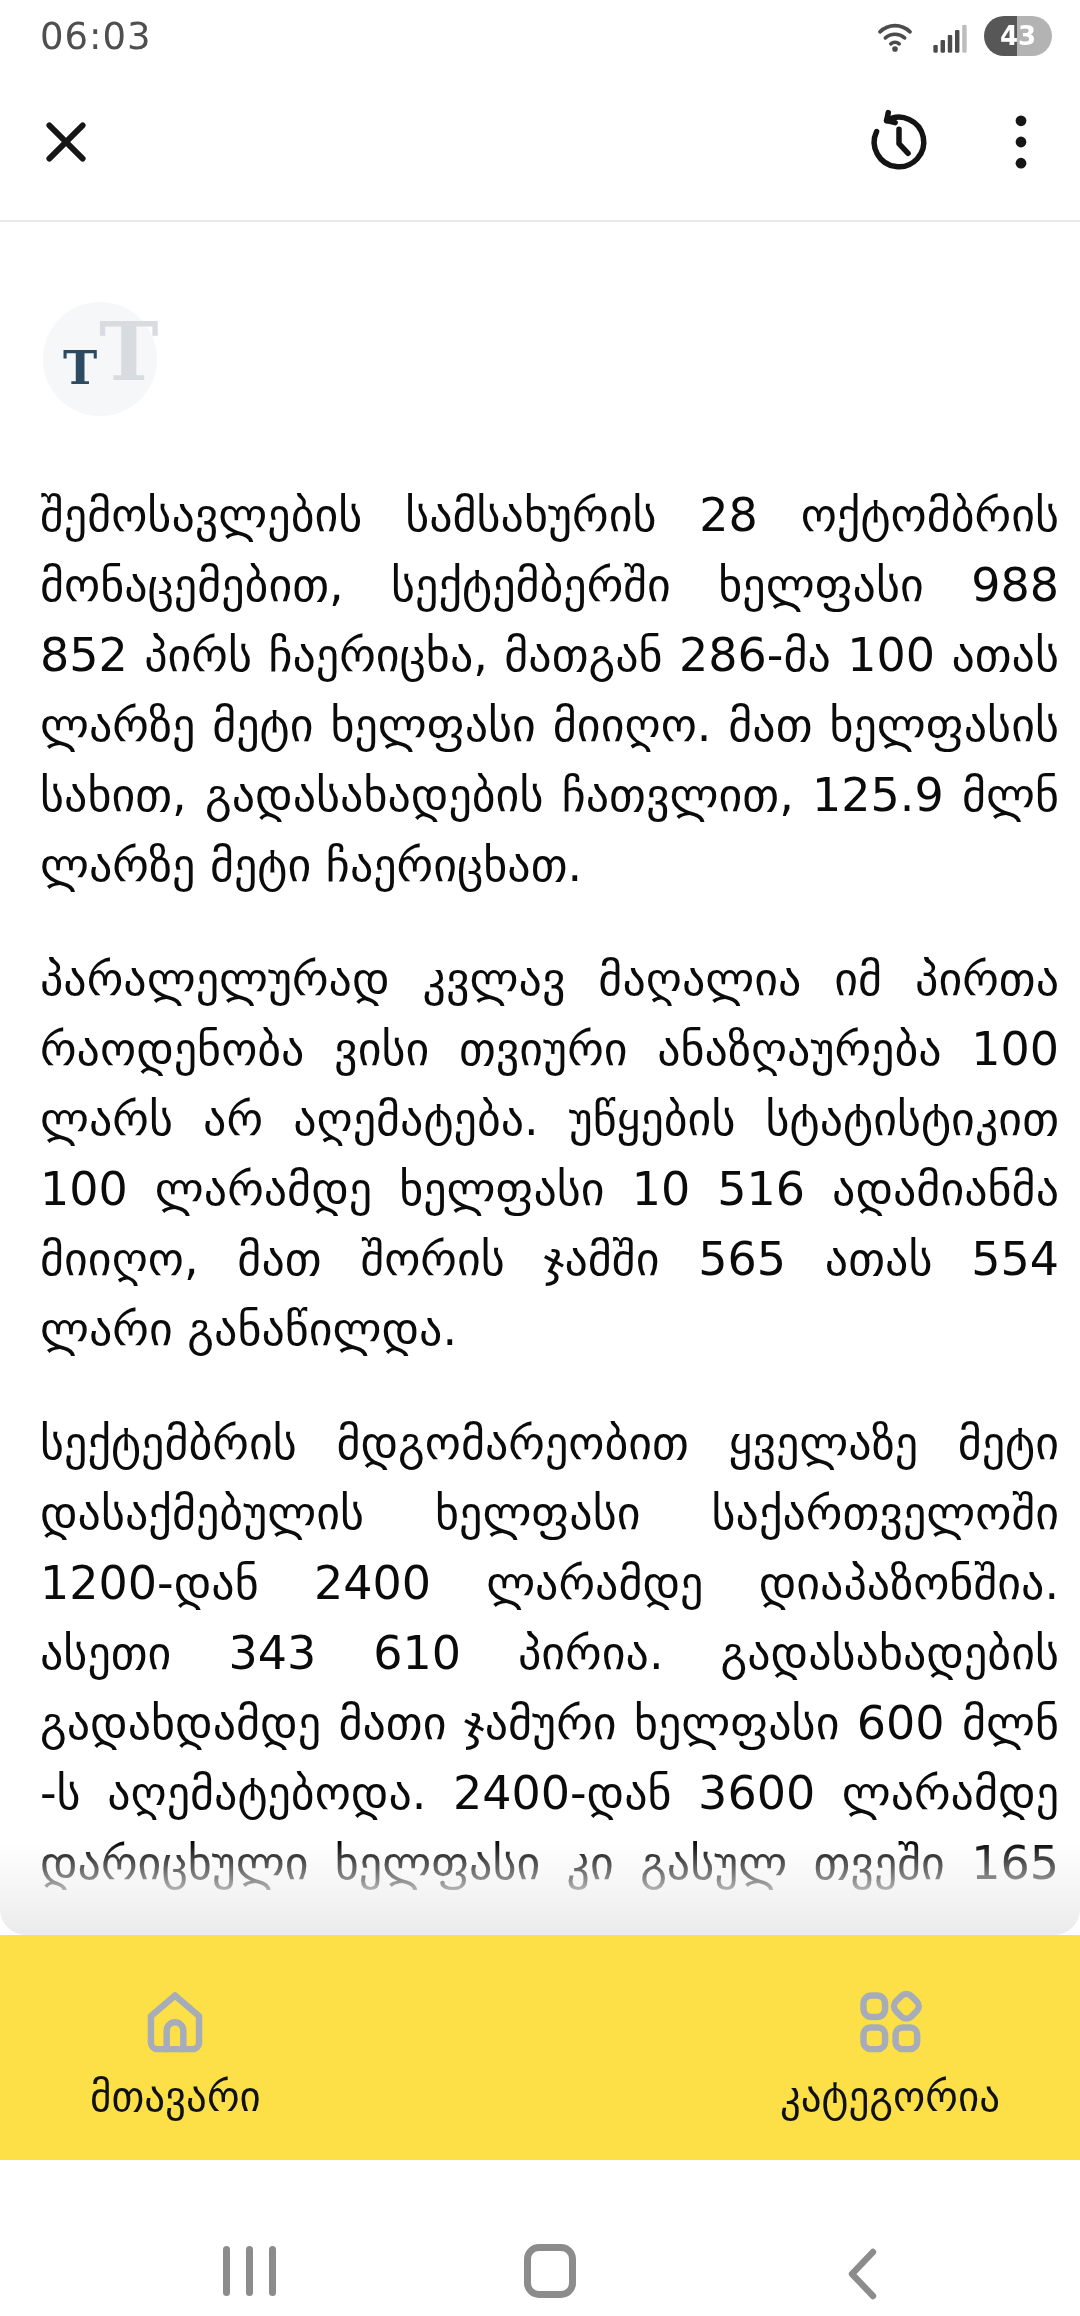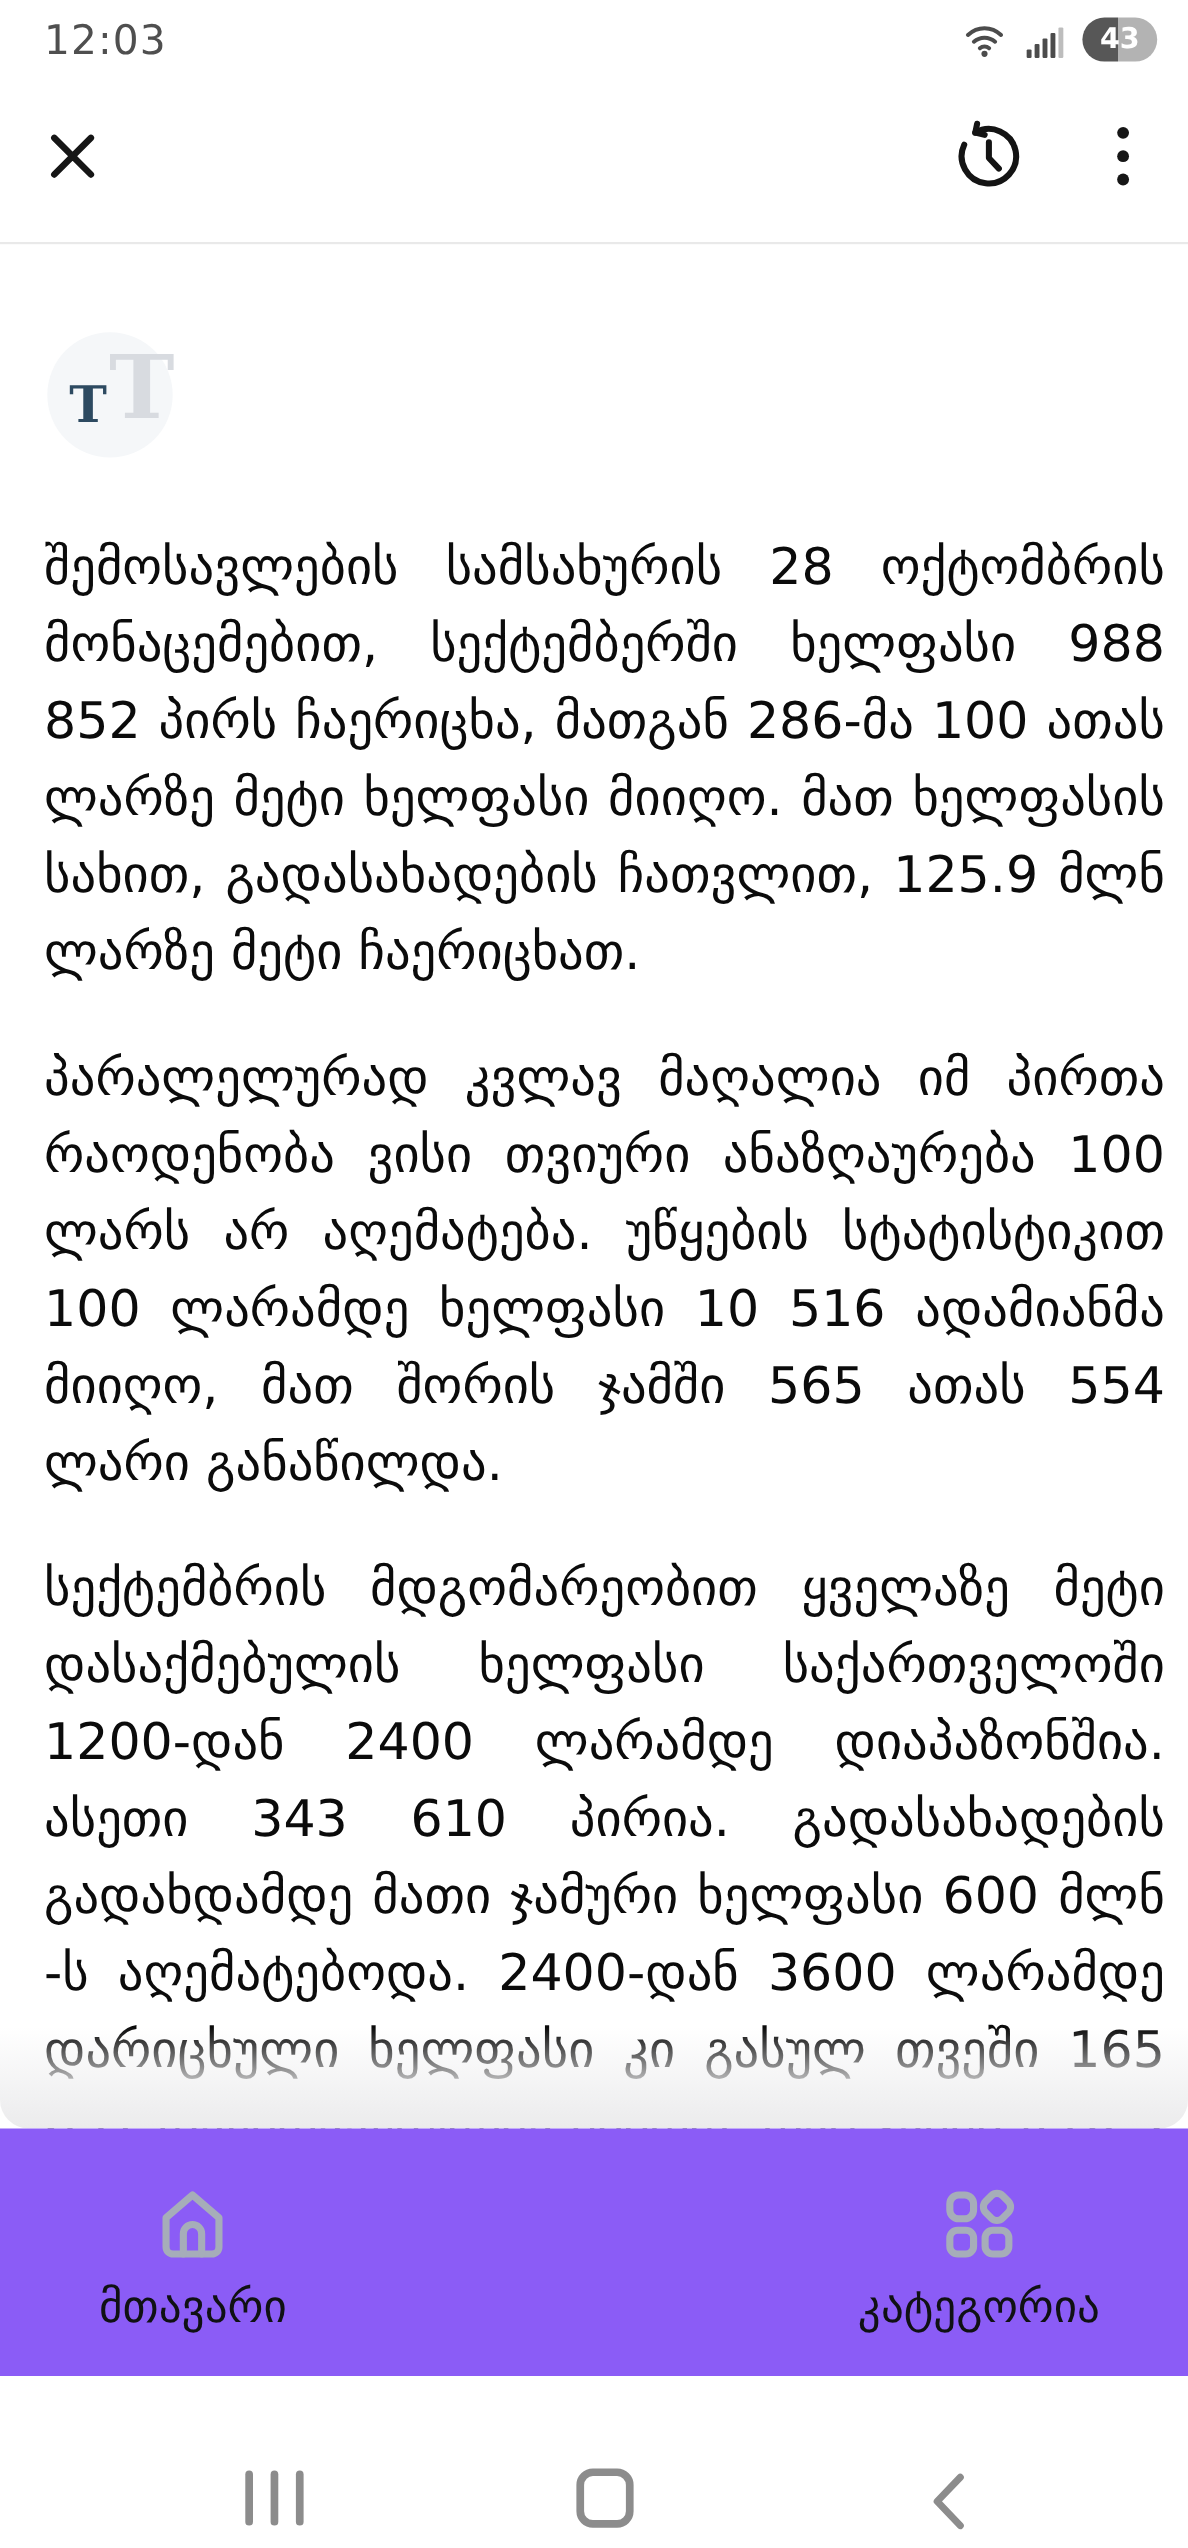--- a/index.html
+++ b/index.html
@@ -36,41 +36,41 @@
                 font-size:80px;line-height:1;color:#d8dbe0;font-weight:bold;}
   .textsize-btn .smallT{position:absolute;left:20px;bottom:25px;font-family:"DejaVu Serif","Liberation Serif",serif;
                 font-size:46px;line-height:1;color:#2d4a61;font-weight:bold;}
   .article{padding:64px 21px 0 40px;}
   .article p{font-size:46px;line-height:70px;color:#0b0b0b;text-align:justify;margin:0 0 44px 0;}
   .fadeband{position:absolute;left:0;right:0;bottom:0;height:92px;
             background:linear-gradient(180deg,rgba(241,241,242,0) 0%,#f1f1f2 70%,#ebebec 100%);
             border-radius:0 0 26px 26px;}
 
   
-  .appnav{position:absolute;top:1935px;left:0;right:0;height:225px;background:#8b5cf6;
+  .appnav{position:absolute;top:1935px;left:0;right:0;height:225px;background:#fde047;
           display:flex;justify-content:space-between;padding:50px 80px 0 90px;box-sizing:border-box;}
   .nav-item{display:flex;flex-direction:column;align-items:center;gap:14px;cursor:pointer;min-width:170px;}
   .nav-label{font-size:41px;color:#101114;white-space:nowrap;}
 
   
   .gnav{position:absolute;top:2160px;left:0;right:0;height:156px;background:#fff;}
   .recents{position:absolute;left:223px;top:2246px;display:flex;gap:16px;}
   .recents i{display:block;width:7px;height:50px;background:#8c8c8c;border-radius:3.5px;}
   .homebtn{position:absolute;left:524px;top:2244px;width:38px;height:40px;border:7px solid #8c8c8c;border-radius:15px;}
   .backbtn{position:absolute;left:842px;top:2246px;}
 
   .ic{display:block;}
 </style>
 </head>
 <body>
 
 <div id="screen">
 
   <div class="statusbar">
-    <div class="sb-time">12:03</div>
+    <div class="sb-time">06:03</div>
     <div class="sb-right">
       <svg class="ic" width="42" height="42" viewBox="0 0 24 24">
         <path d="M3.4 9.6 C8.4 4.9 15.6 4.9 20.6 9.6" fill="none" stroke="#4c4c4c" stroke-width="2.1" stroke-linecap="round"></path>
         <path d="M6.5 13.1 C9.7 10.3 14.3 10.3 17.5 13.1" fill="none" stroke="#4c4c4c" stroke-width="2.1" stroke-linecap="round"></path>
         <path d="M9.6 16.5 C11 15.3 13 15.3 14.4 16.5" fill="none" stroke="#4c4c4c" stroke-width="2.1" stroke-linecap="round"></path>
         <circle cx="12" cy="19.4" r="1.6" fill="#4c4c4c"></circle>
       </svg>
       <svg class="ic" width="40" height="40" viewBox="0 0 36 36">
         <rect x="3" y="26" width="4" height="7" rx="1" fill="#4c4c4c"></rect>
         <rect x="9.5" y="21.5" width="4" height="11.5" rx="1" fill="#4c4c4c"></rect>

